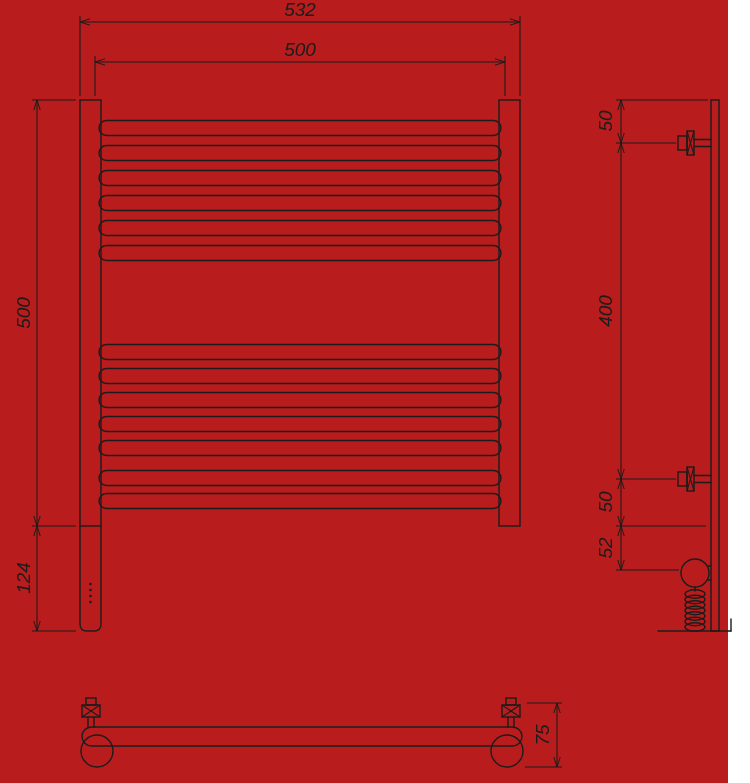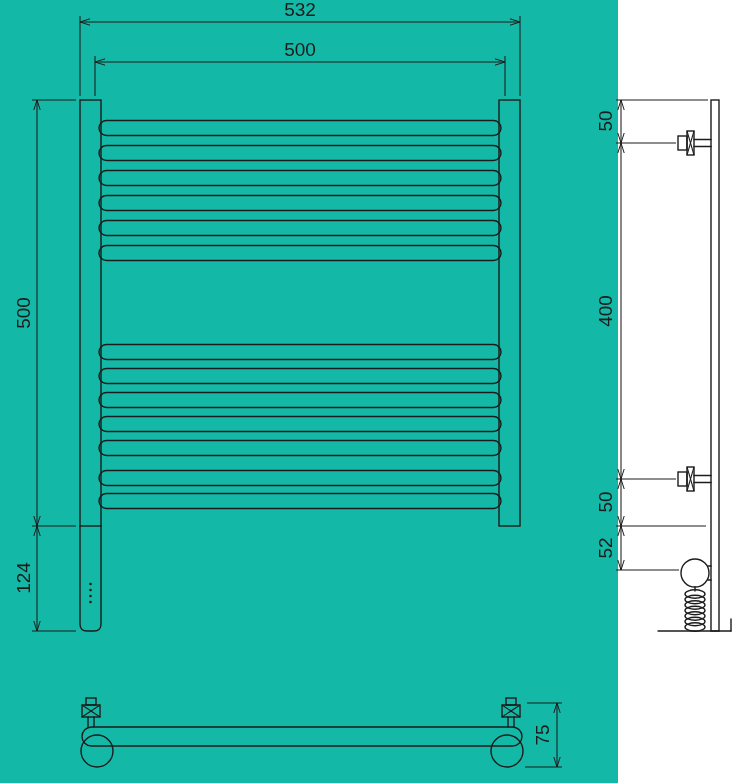--- a/index.html
+++ b/index.html
@@ -1,23 +1,24 @@
 <!DOCTYPE html>
 <html><head>
 <meta charset="utf-8">
 <style>
   html, body {
     margin: 0;
     padding: 0;
     background: #ffffff;
   }
   .drawing-wrap {
-    width: 618px;
+    width: 728px;
     height: 783px;
-    background: #14b8a6;
+    background: #b91c1c;
+    font-style: italic;
   }
   svg { display: block; }
   .obj {
     fill: none;
     stroke: #1c1c1c;
     stroke-width: 1.4;
     stroke-linecap: round;
   }
   .thin {
     fill: none;

